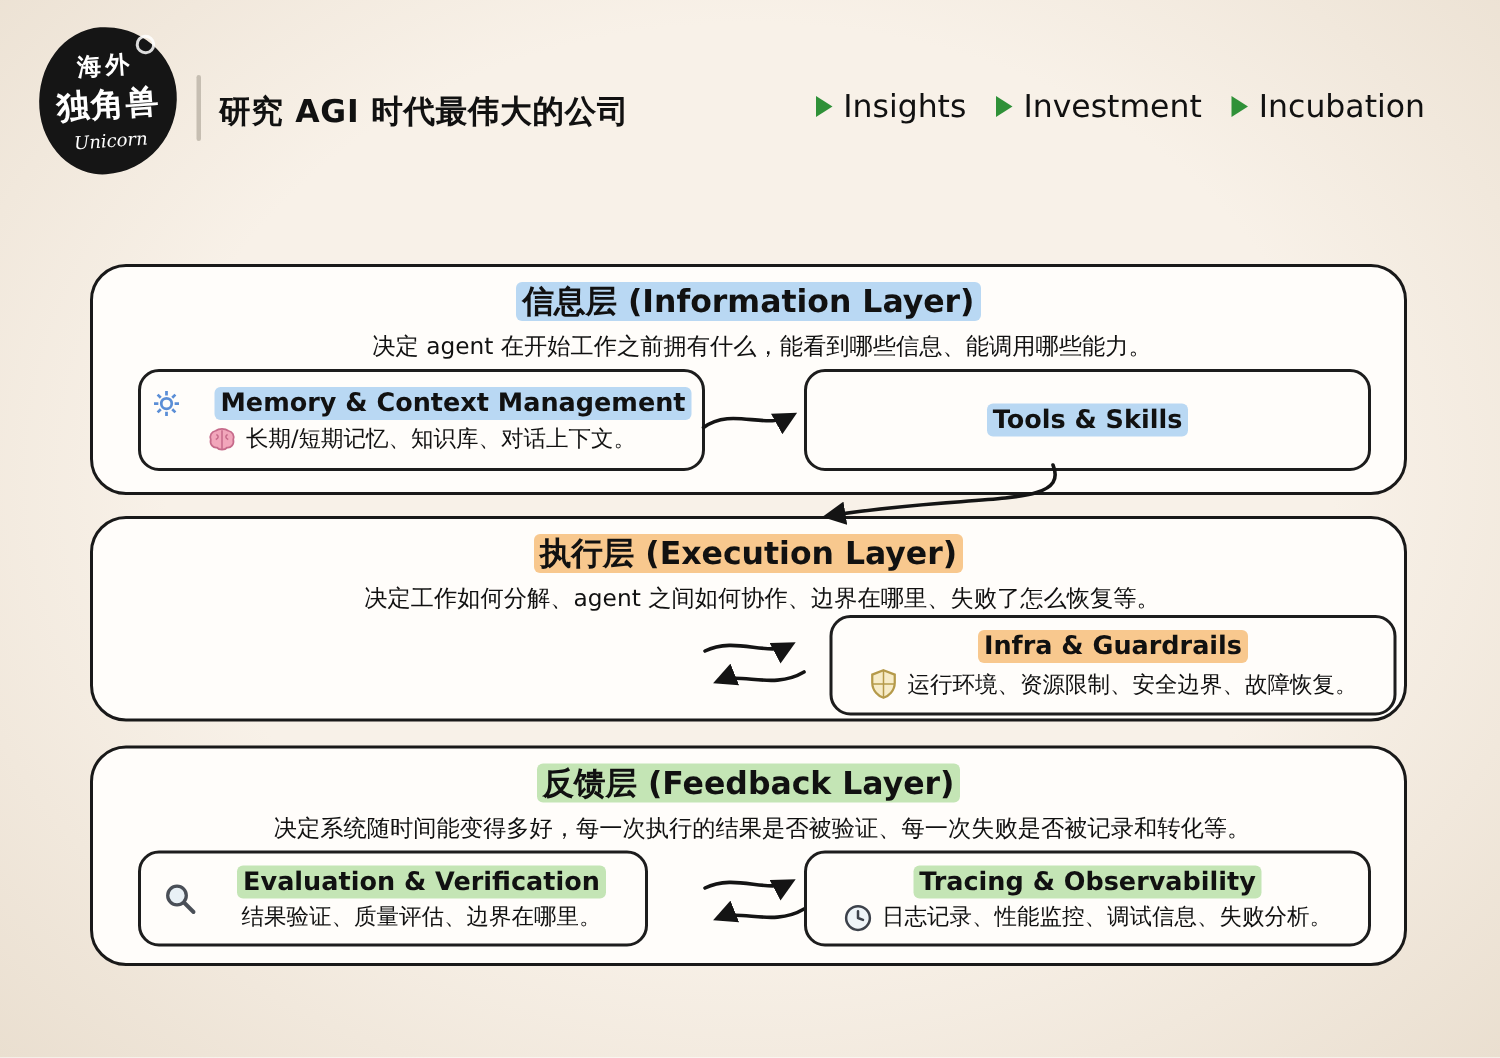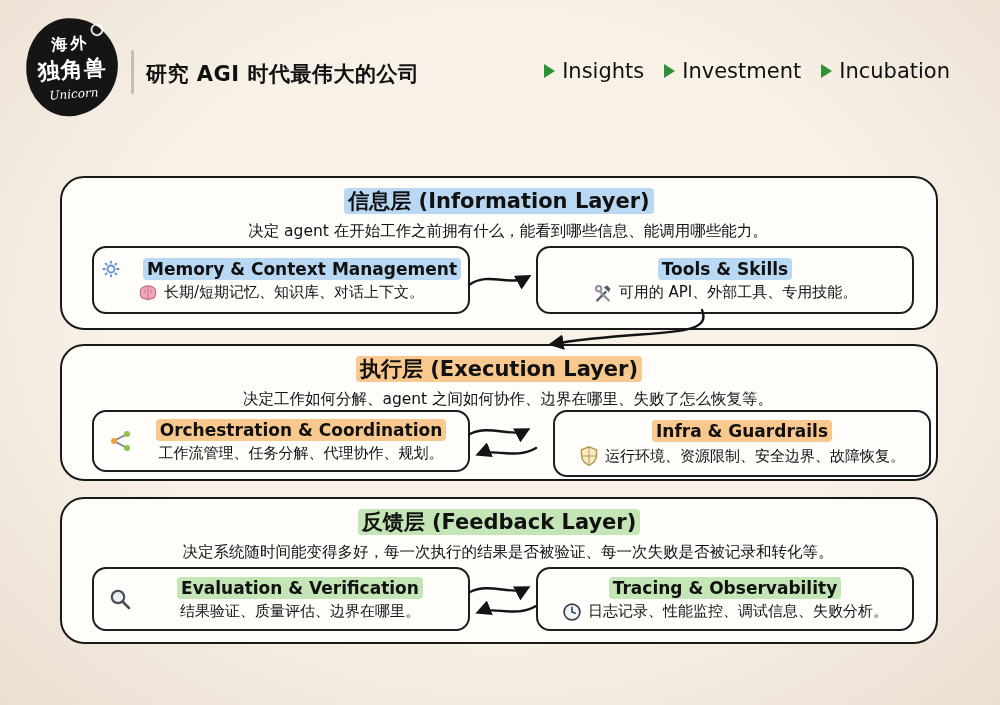--- a/index.html
+++ b/index.html
@@ -122,63 +122,34 @@
 
     <svg class="conn" style="left:404px;top:85px" width="74" height="34" viewBox="0 0 74 34">
       <path d="M3 22 C 22 8, 44 24, 62 14" marker-end="url(#arrow)"></path>
     </svg>
 
     <div class="card" style="left:474px;top:68px;width:378px;height:68px">
       <div class="card-col">
         <div class="card-title">
           <span class="hl">Tools &amp; Skills</span>
         </div>
-        <div class="card-desc">
-          <span class="ic">
-            <svg width="20" height="20" viewBox="0 0 24 24">
-                <path d="M5 21 L15 11" stroke="#555e6b" stroke-width="2.8" stroke-linecap="round" fill="none"></path>
-                <path d="M13 5 l4 -2 l4 4 l-2 4 z" fill="#555e6b"></path>
-                <path d="M19 21 L9 11" stroke="#8b93a1" stroke-width="2.8" stroke-linecap="round" fill="none"></path>
-                <circle cx="6.8" cy="6.8" r="3.2" stroke="#8b93a1" stroke-width="2.4" fill="none"></circle>
-              </svg>
-          </span>
-          <span>可用的 API、外部工具、专用技能。</span>
-        </div>
       </div>
     </div>
   </div>
 
   <svg class="interlayer" style="left:500px;top:300px" width="230" height="56" viewBox="0 0 230 56">
     <path d="M202 10 C 214 40, 150 28, 52 44" marker-end="url(#arrow)"></path>
   </svg>
 
   <div class="layer" style="top: 344px; height: 137px; --hl: #f8c88e;">
     <div class="layer-title">
       <span class="hl">执行层 (Execution Layer)</span>
     </div>
     <div class="layer-sub">决定工作如何分解、agent 之间如何协作、边界在哪里、失败了怎么恢复等。</div>
 
-    <div class="card" style="left:30px;top:64px;width:378px;height:62px">
-      <span class="ic side-ic">
-        <svg width="26" height="26" viewBox="0 0 26 26">
-            <path d="M6 13 L19 6 M6 13 L19 20" stroke="#7a828e" stroke-width="1.8" fill="none"></path>
-            <circle cx="6" cy="13" r="3" fill="#f0a23c"></circle>
-            <circle cx="19" cy="6" r="3" fill="#8bc34a"></circle>
-            <circle cx="19" cy="20" r="3" fill="#8bc34a"></circle>
-          </svg>
-      </span>
-      <div class="card-col">
-        <div class="card-title">
-          <span class="hl">Orchestration &amp; Coordination</span>
-        </div>
-        <div class="card-desc">
-          <span>工作流管理、任务分解、代理协作、规划。</span>
-        </div>
-      </div>
-    </div>
 
     <svg class="conn" style="left:404px;top:73px" width="74" height="44" viewBox="0 0 74 44">
       <path d="M4 15 C 24 5, 46 19, 61 11" marker-end="url(#arrow)"></path>
       <path d="M70 29 C 50 41, 28 29, 13 35" marker-end="url(#arrow)"></path>
     </svg>
 
     <div class="card" style="left:491px;top:64px;width:378px;height:67px">
       <div class="card-col">
         <div class="card-title">
           <span class="hl">Infra &amp; Guardrails</span>
@@ -195,21 +166,21 @@
       </div>
     </div>
   </div>
 
   <div class="layer" style="top: 497px; height: 147px; --hl: #c4e5b5;">
     <div class="layer-title">
       <span class="hl">反馈层 (Feedback Layer)</span>
     </div>
     <div class="layer-sub">决定系统随时间能变得多好，每一次执行的结果是否被验证、每一次失败是否被记录和转化等。</div>
 
-    <div class="card" style="left:30px;top:68px;width:378px;height:64px">
+    <div class="card" style="left:30px;top:68px;width:340px;height:64px">
       <span class="ic side-ic">
         <svg width="24" height="24" viewBox="0 0 24 24">
             <circle cx="10" cy="10" r="6.2" fill="#e9f1f6" stroke="#4a4f57" stroke-width="2.2"></circle>
             <path d="M15 15 L21 21" stroke="#4a4f57" stroke-width="2.6" stroke-linecap="round"></path>
           </svg>
       </span>
       <div class="card-col">
         <div class="card-title">
           <span class="hl">Evaluation &amp; Verification</span>
         </div>

